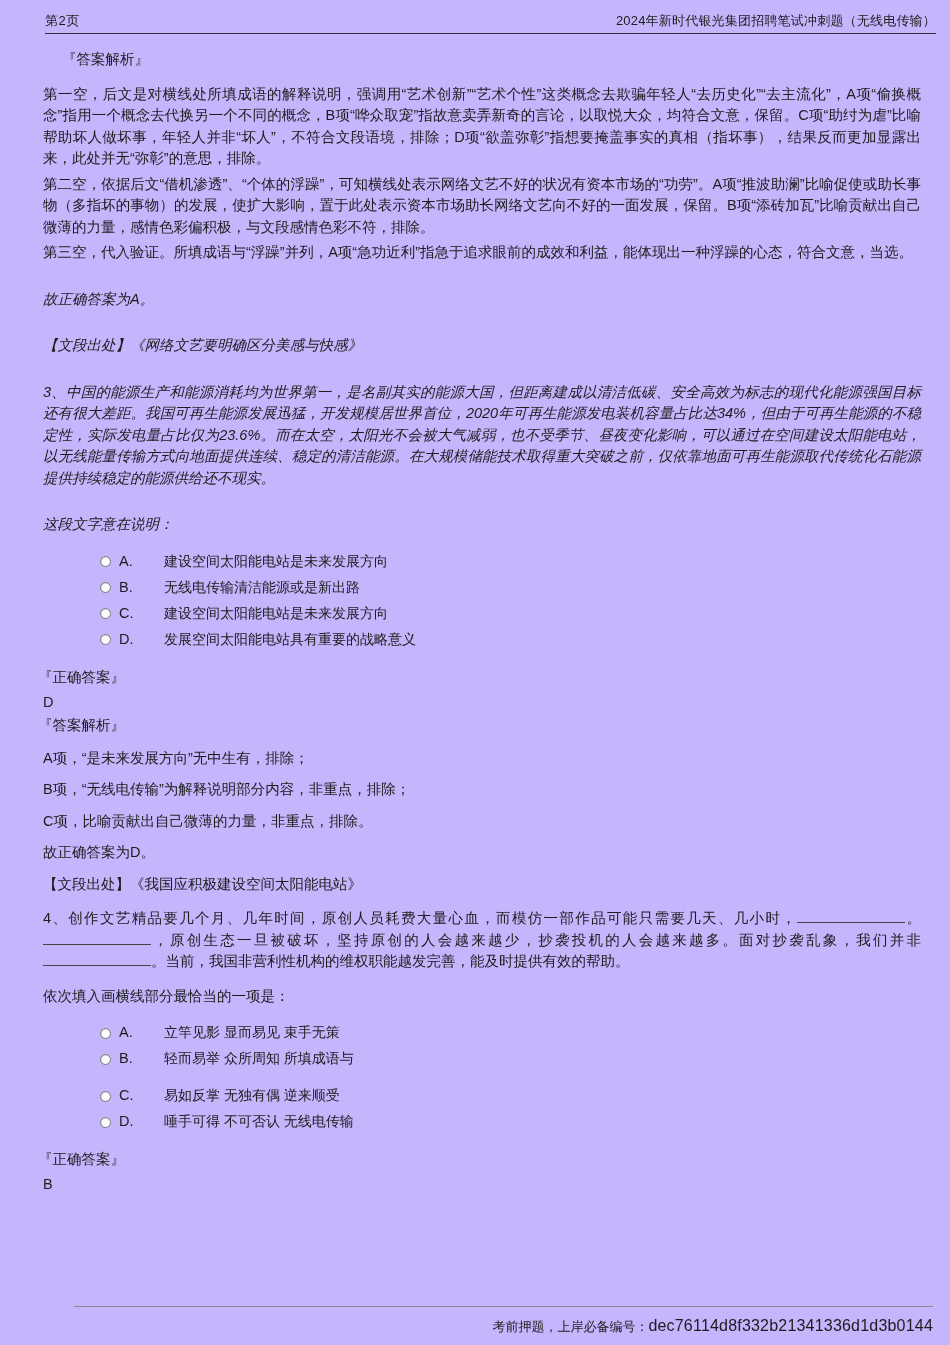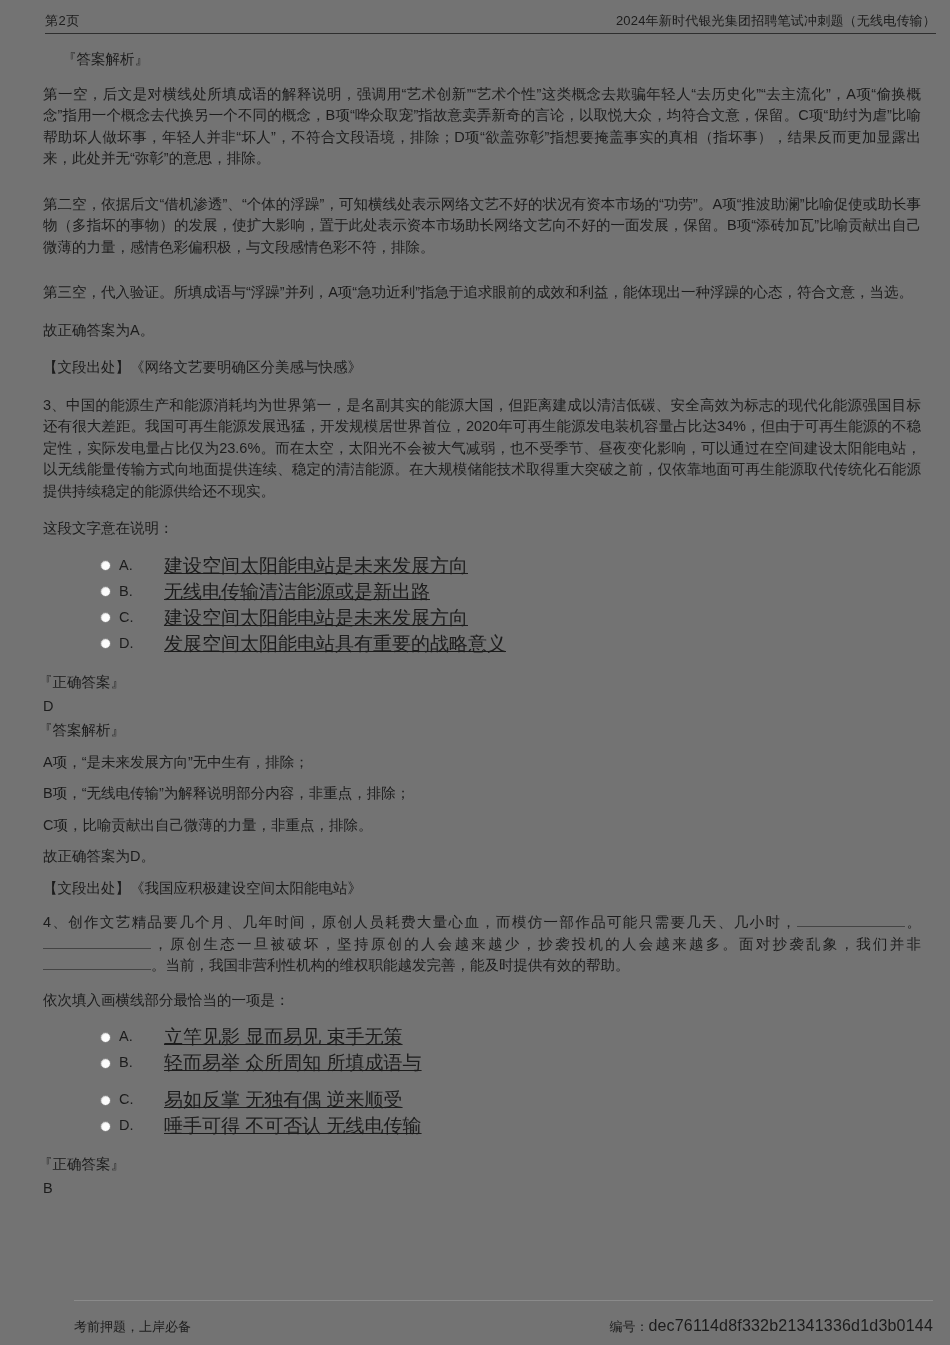--- a/index.html
+++ b/index.html
@@ -1,60 +1,60 @@
 <!DOCTYPE html>
 <html><head>
 <meta charset="utf-8">
 <style>
   html,body{margin:0;padding:0;background:#ffffff;}
   .page{
-    width:950px;height:1345px;position:relative;background:#737373;
+    width:950px;height:1345px;position:relative;background:#c4b5fd;
     color:#1c1c1c;font-family:"Liberation Sans","DejaVu Sans",sans-serif;
     overflow:hidden;box-sizing:border-box;
   }
   
   .header{
     display:flex;justify-content:space-between;align-items:flex-end;
     margin:0 14px 0 45px;padding:13px 0 4px 0;
     border-bottom:1.5px solid #2e2e2e;font-size:13px;line-height:16px;
   }
   .header .pageno{letter-spacing:0.5px;}
   .header .doctitle{letter-spacing:0.2px;}
   
   .content{padding:0 29px 0 43px;font-size:14.5px;line-height:21.5px;}
   .sec-label{margin:15px 0 0 19px;}
   .para{margin:10px 0 0 0;text-align:justify;}
-  .para.tight{margin-top:24px;}
-  .para.sp{margin-top:16px;}
+  .para.tight{margin-top:4px;}
+  .para.sp{margin-top:25px;font-style:italic;}
   .para.sp2{margin-top:13px;}
   
   .options{margin-top:13px;}
   .opt-row{display:flex;align-items:center;height:26px;padding-left:57px;}
   .opt-row.row-gap{margin-top:11px;}
   .radio{
     width:9px;height:9px;border:1px solid #7a7a7a;border-radius:50%;
     background:#fcfcfc;box-shadow:inset 0.5px 0.5px 1px #c9c9c9;
     flex:0 0 auto;margin-right:8px;cursor:pointer;
   }
   .opt-letter{width:45px;flex:0 0 auto;font-size:14.5px;}
-  .opt-text{font-size:19px;text-decoration:underline;}
+  .opt-text{font-size:14px;}
   
   .ansblock{margin-top:13px;}
   .ansblock div{line-height:24px;}
-  .ans-label{margin-left:-5px;}
+  .ans-label{margin-left:-5px;font-family:Liberation Mono, monospace;}
   
   .blank{
     display:inline-block;width:108px;height:13px;
     border-bottom:1px solid #444;vertical-align:baseline;
   }
   
   .footer{
     position:absolute;left:74px;right:17px;bottom:9px;
-    border-top:1px solid #8a8a8a;padding-top:16px;
-    display:flex;justify-content:space-between;align-items:baseline;font-size:13px;
+    border-top:1px solid #8a8a8a;padding-top:10px;
+    display:flex;justify-content:flex-end;align-items:baseline;font-size:13px;
   }
   .footer .code{font-size:16px;letter-spacing:0.2px;}
 </style>
 </head>
 <body>
 
 <div class="page">
 
   <div class="header">
     <span class="pageno">第2页</span>

